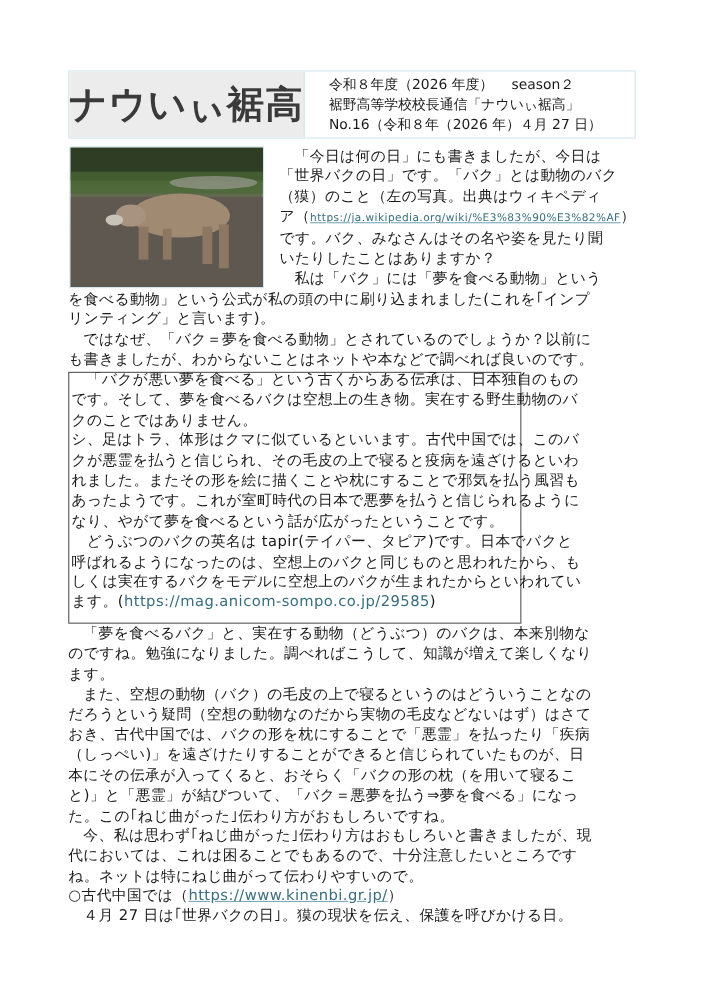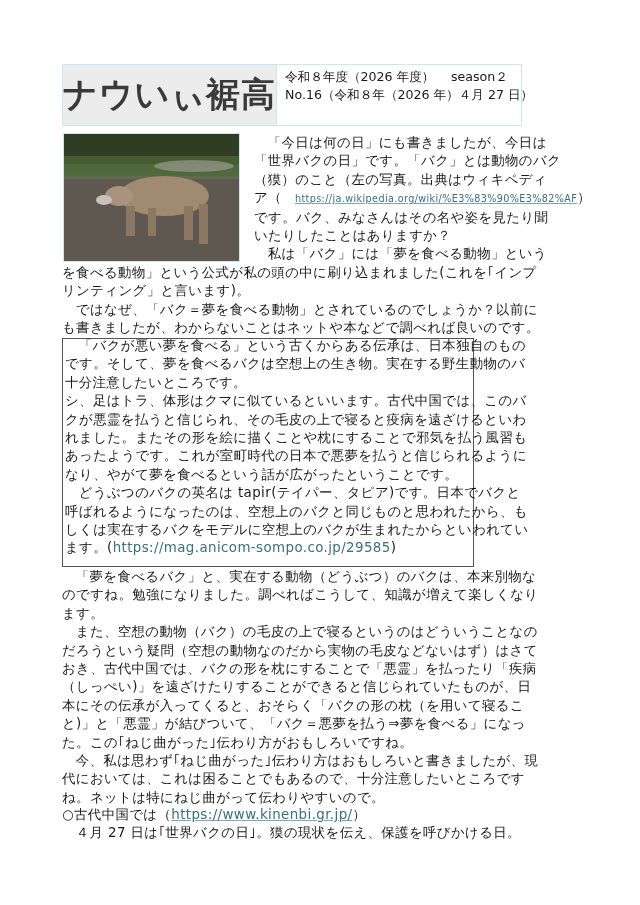--- a/index.html
+++ b/index.html
@@ -1,45 +1,46 @@
 <!DOCTYPE html>
 <html><head>
 <meta charset="utf-8">
 <style>
   html, body { margin:0; padding:0; background:#ffffff; }
   body { width:640px; height:905px; position:relative; overflow:hidden;
          font-family:"DejaVu Sans", "Liberation Sans", sans-serif; color:#1a1a1a; }
-  .header { position:absolute; left:62px; top:64px; width:460px; height:62px;
+  .header { position:absolute; left:62px; top:64px; width:516px; height:62px;
             border:1px solid #cfe6ee; display:flex; box-sizing:border-box; }
   .title-panel { width:214px; height:100%; background:#ececec;
                  border-right:1px solid #cfe6ee; display:flex; align-items:center;
                  justify-content:center; box-sizing:border-box; }
   .title-text { font-family:"DejaVu Sans", sans-serif; font-weight:bold; font-size:34px;
                 color:#3a3a3a; letter-spacing:1px; white-space:nowrap; }
-  .header-info { padding:3px 0 0 8px; font-size:12.6px; line-height:18px; color:#1a1a1a; }
+  .header-info { padding:3px 0 0 22px; font-size:12.6px; line-height:18px; color:#1a1a1a; }
   .header-info div { white-space:nowrap; }
   .photo { position:absolute; left:63px; top:133px; width:177px; height:129px;
            border:1px solid #cfe6ee; box-sizing:border-box; overflow:hidden;
            background:linear-gradient(180deg,#2e3b22 0%,#3f5030 18%,#5a6a45 28%,#6d6a5e 45%,#5b554c 70%,#4a463f 100%); }
   .lines { position:absolute; font-size:13.4px; line-height:18.4px; letter-spacing:0.4px; }
   .lines div { white-space:nowrap; }
   .url { color:#3a6f80; text-decoration:underline; text-decoration-color:#7aa9b8; }
-  .url-small { font-size:9.6px;margin-left:13px; }
+  .url-small { font-size:9.6px; }
   .box { position:absolute; left:62px; top:338px; width:412px; height:229px;
          border:1px solid #555; box-sizing:border-box; }
 </style>
 </head>
 <body>
 
 <div class="header">
   <div class="title-panel">
     <span class="title-text">ナウいぃ裾高</span>
   </div>
   <div class="header-info">
     <div>令和８年度（2026 年度）　 season２</div>
+    <div>裾野高等学校校長通信「ナウいぃ裾高」</div>
     <div>No.16（令和８年（2026 年）４月 27 日）</div>
   </div>
 </div>
 
 <div class="photo">
   <svg width="177" height="129" viewBox="0 0 177 129">
     <rect x="0" y="0" width="177" height="30" fill="#2f3d24"></rect>
     <rect x="0" y="22" width="177" height="20" fill="#4c6a36" opacity="0.7"></rect>
     <ellipse cx="130" cy="32" rx="40" ry="6" fill="#9a9a92" opacity="0.7"></ellipse>
     <rect x="0" y="45" width="177" height="84" fill="#5e5850"></rect>
@@ -67,21 +68,21 @@
   <div>を食べる動物」という公式が私の頭の中に刷り込まれました(これを｢インプ</div>
   <div>リンティング」と言います)。</div>
   <div>　ではなぜ、「バク＝夢を食べる動物」とされているのでしょうか？以前に</div>
   <div>も書きましたが、わからないことはネットや本などで調べれば良いのです。</div>
 </div>
 
 <div class="box">
   <div class="lines" style="left:2px; top:-2px;">
     <div>　「バクが悪い夢を食べる」という古くからある伝承は、日本独自のもの</div>
     <div>です。そして、夢を食べるバクは空想上の生き物。実在する野生動物のバ</div>
-    <div>十分注意したいところです。</div>
+    <div>クのことではありません。</div>
     <div>シ、足はトラ、体形はクマに似ているといいます。古代中国では、このバ</div>
     <div>クが悪霊を払うと信じられ、その毛皮の上で寝ると疫病を遠ざけるといわ</div>
     <div>れました。またその形を絵に描くことや枕にすることで邪気を払う風習も</div>
     <div>あったようです。これが室町時代の日本で悪夢を払うと信じられるように</div>
     <div>なり、やがて夢を食べるという話が広がったということです。</div>
     <div>　どうぶつのバクの英名は tapir(テイパー、タピア)です。日本でバクと</div>
     <div>呼ばれるようになったのは、空想上のバクと同じものと思われたから、も</div>
     <div>しくは実在するバクをモデルに空想上のバクが生まれたからといわれてい</div>
     <div><span>ます。(</span><span class="url" style="text-decoration:none;">https://mag.anicom-sompo.co.jp/29585</span><span>)</span></div>
   </div>

